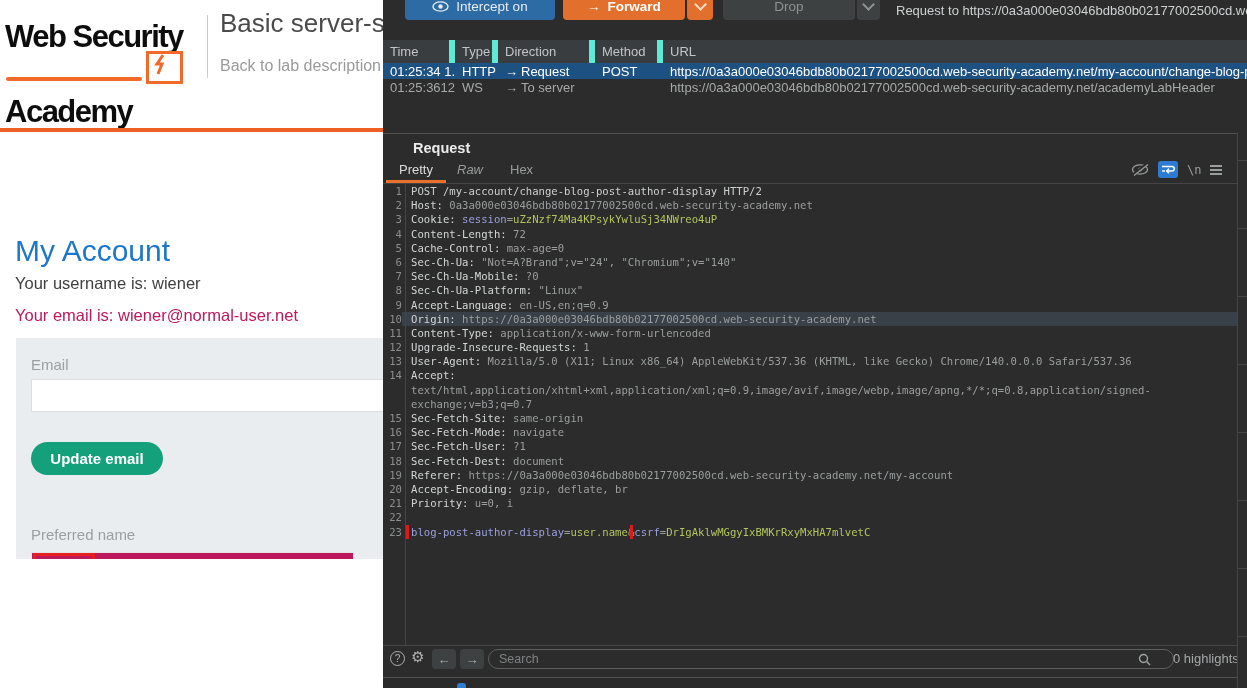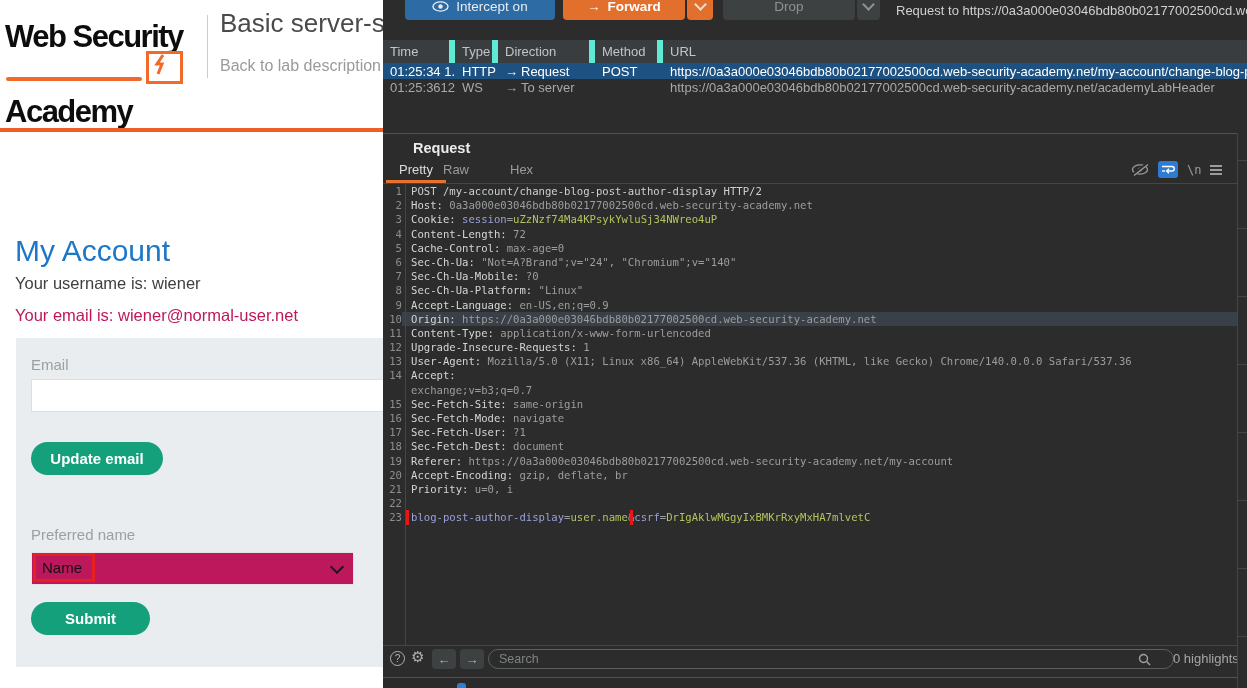--- a/index.html
+++ b/index.html
@@ -1,20 +1,20 @@
 <!DOCTYPE html>
 <html><head>
 <meta charset="utf-8">
 <style>
   html,body{margin:0;padding:0;background:#888;}
   .stage{position:relative;width:1247px;height:688px;overflow:hidden;background:#ffffff;
          font-family:"Liberation Sans",sans-serif;}
 
   
-  .lab-page{position:absolute;left:0;top:0;width:383px;height:688px;background:#fff;overflow:hidden;}
+  .lab-page{position:absolute;left:0;top:0;width:383px;height:559px;background:#fff;overflow:hidden;}
   .logo-line{position:absolute;left:5px;color:#0d0d0d;font-weight:bold;letter-spacing:-1.5px;font-size:31px;}
   .logo-box{position:absolute;left:146px;top:51px;width:31px;height:27px;border:3px solid #f26a2a;}
   .logo-underline{position:absolute;left:6px;top:77px;width:136px;height:4px;background:#f26a2a;border-radius:2px;}
   .hdr-divider{position:absolute;left:207px;top:15px;width:1px;height:63px;background:#cccccc;}
   .lab-title{position:absolute;left:220px;top:8px;font-size:26px;color:#4a4a4a;white-space:nowrap;}
   .back-link{position:absolute;left:220px;top:57px;font-size:16px;color:#9a9a9a;white-space:nowrap;}
   .lab-header-bar{position:absolute;left:0;top:128px;width:383px;height:4px;background:#ee5f23;}
   .account-h1{position:absolute;left:15px;top:222px;font-size:30px;color:#1c77c8;font-weight:400;margin-top:12px;}
   .acct-line1{position:absolute;left:15px;top:274px;font-size:16.5px;color:#404040;}
   .acct-line2{position:absolute;left:15px;top:306px;font-size:16.5px;color:#be185d;}
@@ -182,21 +182,21 @@
           </div>
         </div>
     </div>
 
     <div class="panel-divider"></div>
 
     <div class="req-title">Request</div>
     <div class="tabs" id="tabs">
       <div class="tab-underline"></div>
     <div class="tab active" style="left: 16px;">Pretty</div>
-        <div class="tab" style="left: 60px;">Raw</div>
+        <div class="tab" style="left: 74px; font-style: italic;">Raw</div>
         <div class="tab" style="left: 127px;">Hex</div>
       </div>
     <div class="mini-icons">
       <svg width="18" height="13" viewBox="0 0 18 13">
         <ellipse cx="9" cy="6.5" rx="7.5" ry="4.6" fill="none" stroke="#9a9d9e" stroke-width="1.3"></ellipse>
         <circle cx="9" cy="6.5" r="2" fill="#9a9d9e"></circle>
         <line x1="2" y1="12" x2="16" y2="1" stroke="#2c2c2c" stroke-width="3"></line>
         <line x1="3" y1="12.5" x2="17" y2="1.5" stroke="#9a9d9e" stroke-width="1.3"></line>
         </svg>
       <span class="wrap-btn">
@@ -268,20 +268,24 @@
         <div class="ed-row">
           <span class="ed-no">13</span>
           <span class="ed-text"><span class="c-name">User-Agent:</span><span class="c-val"> Mozilla/5.0 (X11; Linux x86_64) AppleWebKit/537.36 (KHTML, like Gecko) Chrome/140.0.0.0 Safari/537.36</span></span>
         </div>
         <div class="ed-row">
           <span class="ed-no">14</span>
           <span class="ed-text"><span class="c-name">Accept:</span></span>
         </div>
         <div class="ed-row">
           <span class="ed-no"></span>
+          <span class="ed-text"><span class="c-val">text/html,application/xhtml+xml,application/xml;q=0.9,image/avif,image/webp,image/apng,*/*;q=0.8,application/signed-</span></span>
+        </div>
+        <div class="ed-row">
+          <span class="ed-no"></span>
           <span class="ed-text"><span class="c-val">exchange;v=b3;q=0.7</span></span>
         </div>
         <div class="ed-row">
           <span class="ed-no">15</span>
           <span class="ed-text"><span class="c-name">Sec-Fetch-Site:</span><span class="c-val"> same-origin</span></span>
         </div>
         <div class="ed-row">
           <span class="ed-no">16</span>
           <span class="ed-text"><span class="c-name">Sec-Fetch-Mode:</span><span class="c-val"> navigate</span></span>
         </div>

